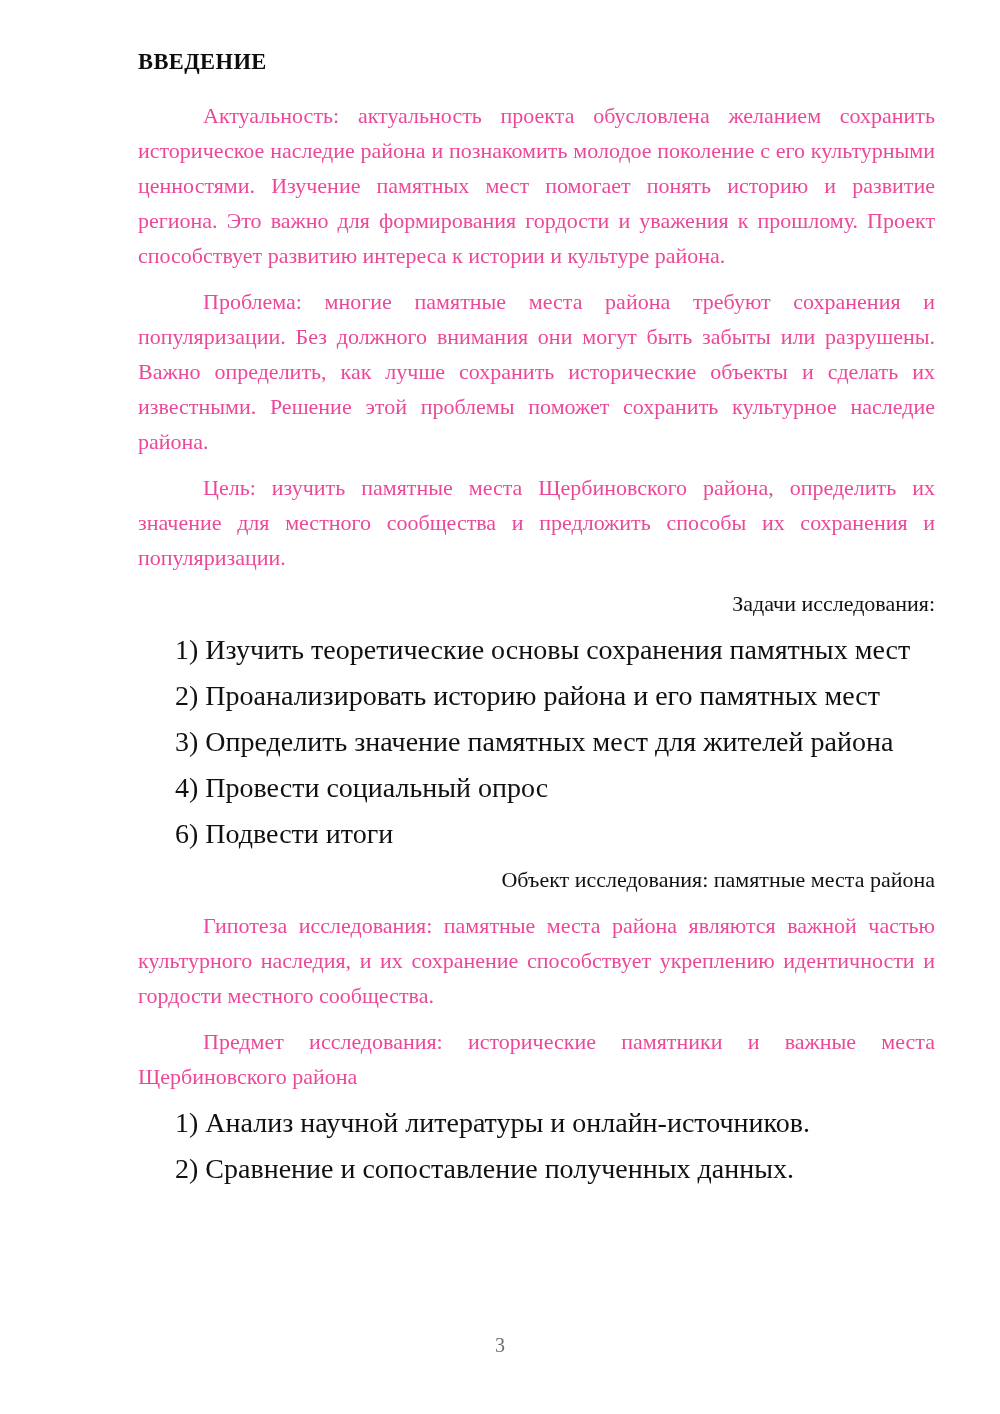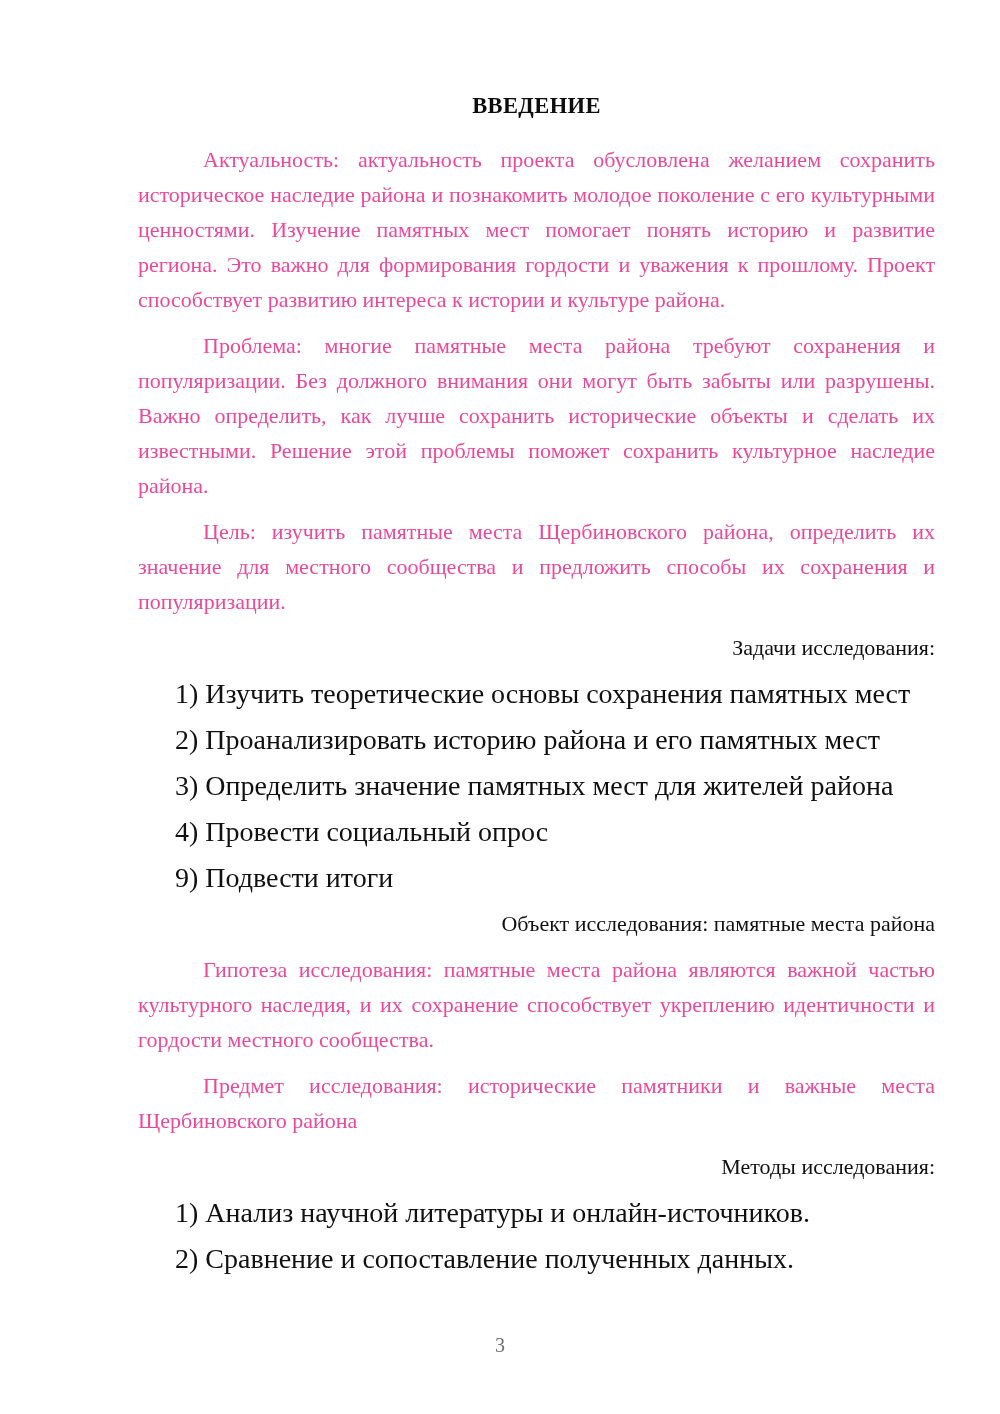--- a/index.html
+++ b/index.html
@@ -28,24 +28,23 @@
   .content {
     position: absolute;
     left: 138px;
     top: 0;
     width: 797px;
   }
 
   .doc-title {
     font-size: 22.5px;
     font-weight: bold;
-    text-align: center;
     letter-spacing: 0.4px;
     margin: 0;
-    padding-top: 92px;
+    padding-top: 48px;
     line-height: 1.25;
     color: #0d0d0d;
   }
 
   .body-block {
     margin-top: 22px;
   }
 
   p.para {
     font-size: 22px;
@@ -112,30 +111,29 @@
 
       <p class="para">Цель: изучить памятные места Щербиновского района, определить их значение для местного сообщества и предложить способы их сохранения и популяризации.</p>
 
       <p class="lead-line">Задачи исследования:</p>
 
       <div class="list-group">
         <p class="list-item">1) Изучить теоретические основы сохранения памятных мест</p>
         <p class="list-item">2) Проанализировать историю района и его памятных мест</p>
         <p class="list-item">3) Определить значение памятных мест для жителей района</p>
         <p class="list-item">4) Провести социальный опрос</p>
-        <p class="list-item">9) Подвести итоги</p>
+        <p class="list-item">6) Подвести итоги</p>
       </div>
 
       <p class="lead-line">Объект исследования: памятные места района</p>
 
       <p class="para">Гипотеза исследования: памятные места района являются важной частью культурного наследия, и их сохранение способствует укреплению идентичности и гордости местного сообщества.</p>
 
       <p class="para">Предмет исследования: исторические памятники и важные места Щербиновского района</p>
 
-      <p class="lead-line">Методы исследования:</p>
 
       <div class="list-group">
         <p class="list-item">1) Анализ научной литературы и онлайн-источников.</p>
         <p class="list-item">2) Сравнение и сопоставление полученных данных.</p>
       </div>
 
     </div>
   </div>
 
   <div class="page-number">3</div>

